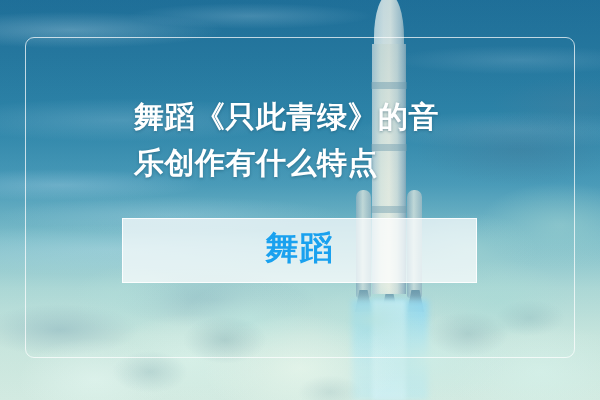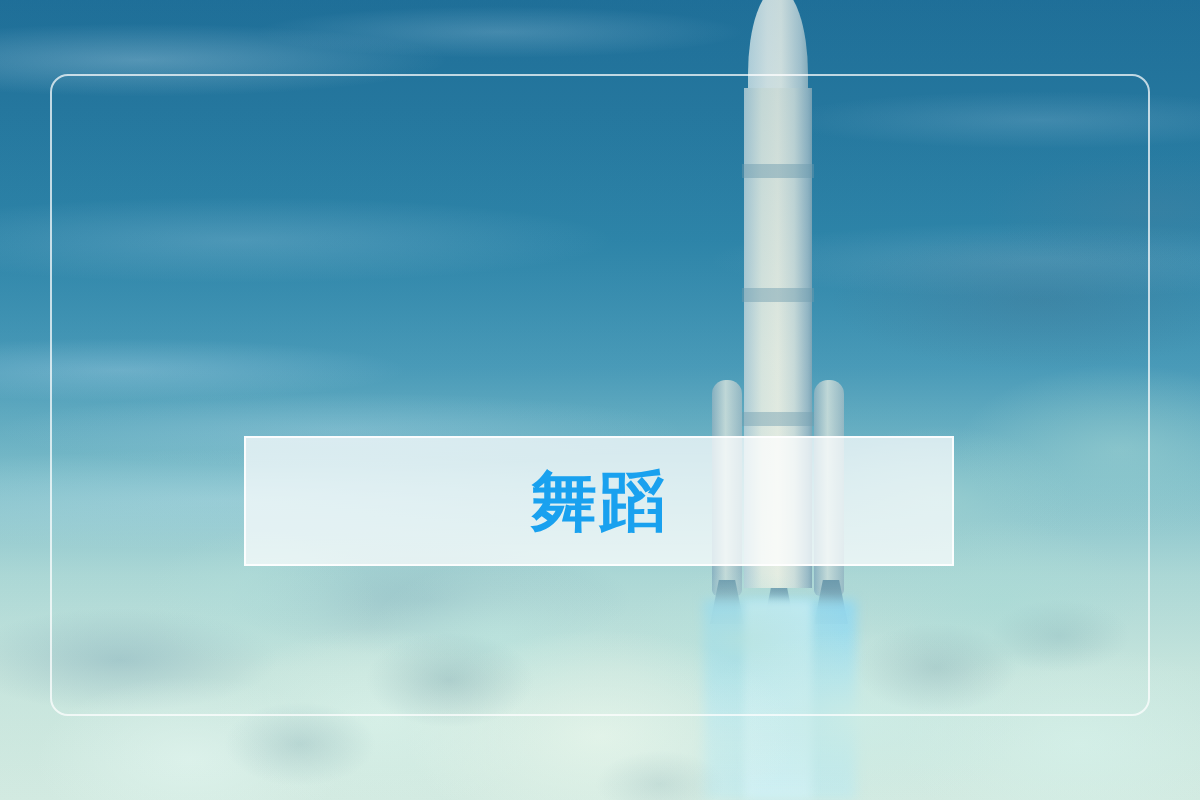--- a/index.html
+++ b/index.html
@@ -203,20 +203,21 @@
     display: flex;
     align-items: center;
     justify-content: center;
   }
   .tag-text {
     color: #19a1ef;
     font-size: 33px;
     font-weight: bold;
     letter-spacing: 1px;
     line-height: 1;
+    font-family: Liberation Mono, monospace;
   }
 </style>
 </head>
 <body>
 
 <div id="stage">
 
   <div class="bg-layer bg-sky"></div>
   <div class="bg-layer bg-cirrus"></div>
   <div class="bg-layer bg-darkcloud"></div>
@@ -236,18 +237,20 @@
 
   <div class="exhaust"></div>
   <div class="exhaust-core"></div>
 
   <div class="bg-layer bg-smoke"></div>
   <div class="bg-layer bg-smoke-shade"></div>
   <div class="bg-layer bg-tint"></div>
 
   <div class="frame"></div>
 
+  <div class="headline">舞蹈《只此青绿》的音
+乐创作有什么特点</div>
 
   <div class="tag-panel">
     <span class="tag-text">舞蹈</span>
   </div>
 
 </div>
 
 </body></html>

